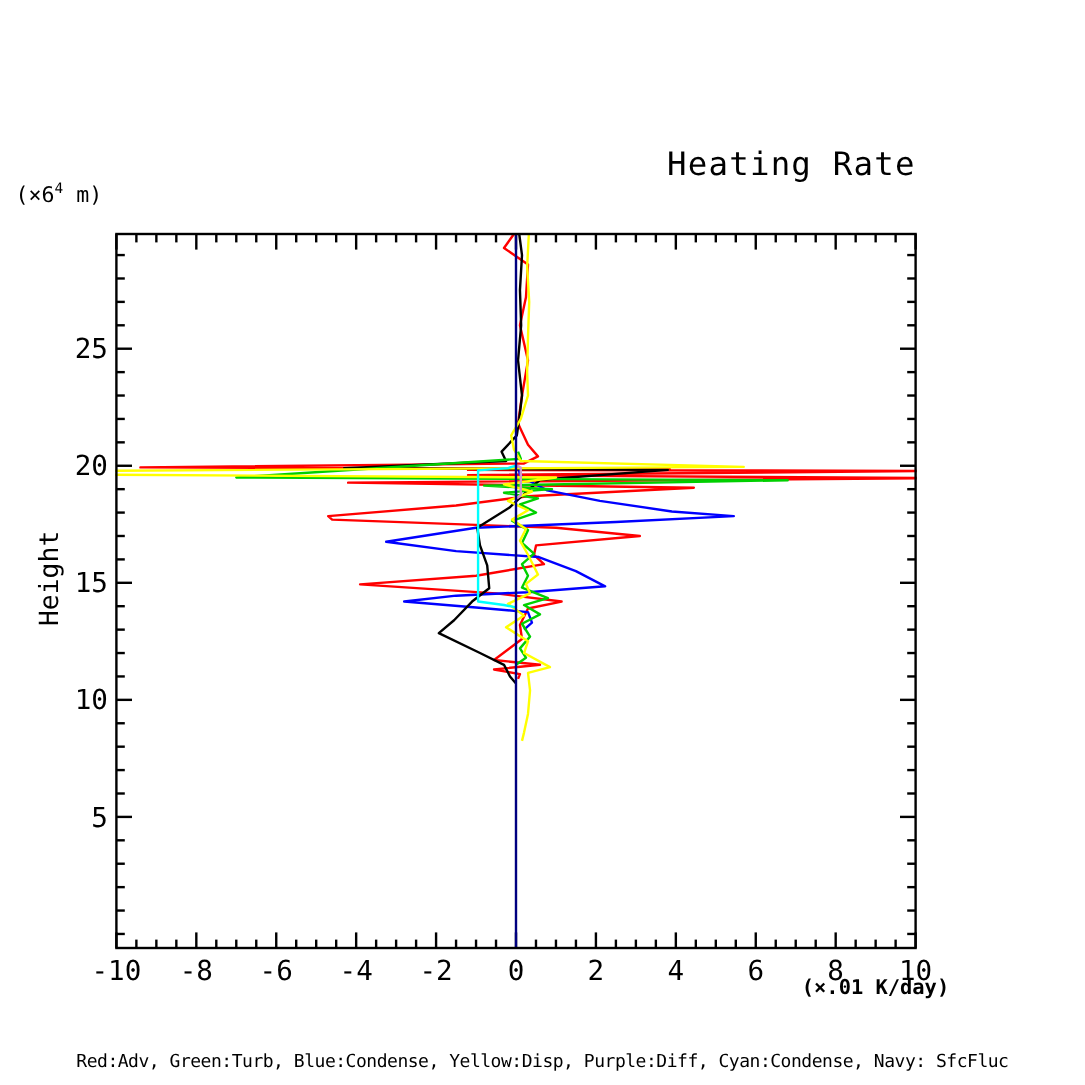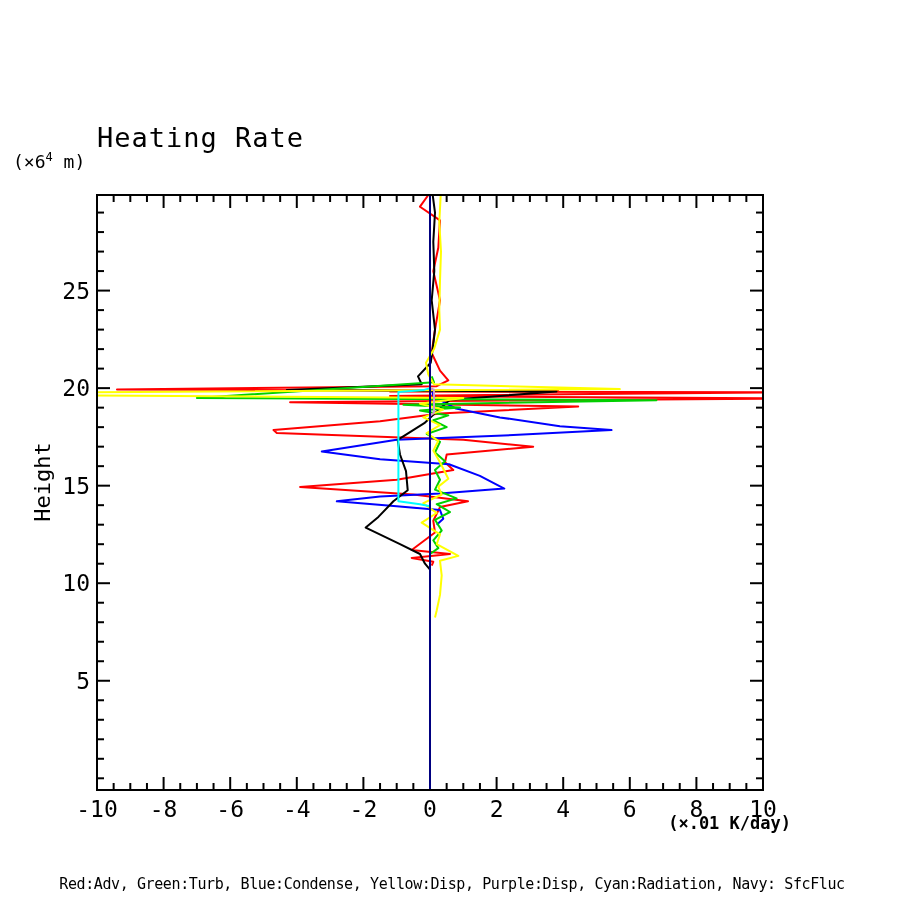--- a/index.html
+++ b/index.html
@@ -2,21 +2,21 @@
 <html><head>
 <meta charset="utf-8">
 <style>
   html,body{margin:0;padding:0;background:#ffffff;}
   #canvas{
     position:relative;width:904px;height:904px;background:#ffffff;overflow:hidden;
     font-family:"DejaVu Sans Mono", monospace;color:#000;
   }
   .abs{position:absolute;}
   #chart-title{
-    top:122px;left:97px;width:666px;text-align:left;
+    top:122px;left:97px;width:666px;text-align:right;
     font-size:27px;letter-spacing:1px;white-space:nowrap;
   }
   #y-unit{top:150px;left:13px;font-size:18px;white-space:nowrap;}
   #y-unit sup{font-size:12px;}
   #y-axis-label{
     left:42px;top:482px;font-size:22px;white-space:nowrap;
     transform:translate(-50%,-50%) rotate(-90deg);
   }
   #x-unit{top:813px;right:113px;font-size:17px;white-space:nowrap;font-weight:bold;}
   #legend{
@@ -211,15 +211,15 @@
         <polyline points="440.7,195.0 439.3,222.3 441.0,251.6 440.0,280.8 439.3,310.1 440.0,329.6 434.0,349.1 426.0,362.8 428.3,374.5 434.0,384.2 619.8,389.1 80.3,392.4 80.3,395.5 463.3,397.9 420.0,403.7 443.3,409.6 423.3,417.4 440.0,425.2 426.7,433.0 438.3,440.8 433.3,450.6 440.0,462.3 448.3,478.8 438.3,486.6 441.7,494.5 423.3,503.2 436.7,513.0 421.7,522.7 440.0,534.4 436.7,544.2 458.3,555.9 440.0,560.8 441.7,575.4 440.0,594.9 436.7,610.5 435.0,617.4" fill="none" stroke="#ffff00" stroke-width="2" stroke-linejoin="round"></polyline>
         <polyline points="430.0,388.1 423.3,390.1 398.4,392.0 398.4,501.3 420.0,504.2 430.0,506.2" fill="none" stroke="#00ffff" stroke-width="2" stroke-linejoin="round"></polyline>
         <polyline points="430.0,388.1 434.0,389.7 434.0,412.5 430.7,415.4" fill="none" stroke="#cc99cc" stroke-width="2" stroke-linejoin="round"></polyline>
         <polyline points="430.0,790.0 430.0,195.0" fill="none" stroke="#000080" stroke-width="2" stroke-linejoin="round"></polyline>
       </g>
       <rect x="97" y="195" width="666" height="595" fill="none" stroke="#000" stroke-width="2"></rect>
     </svg>
 
   <div id="x-unit" class="abs">(×.01 K/day)</div>
 
-  <div id="legend" class="abs">Red:Adv, Green:Turb, Blue:Condense, Yellow:Disp, Purple:Disp, Cyan:Radiation, Navy: SfcFluc</div>
+  <div id="legend" class="abs">Red:Adv, Green:Turb, Blue:Condense, Yellow:Disp, Purple:Diff, Cyan:Condense, Navy: SfcFluc</div>
 
 </div>
 
 </body></html>

